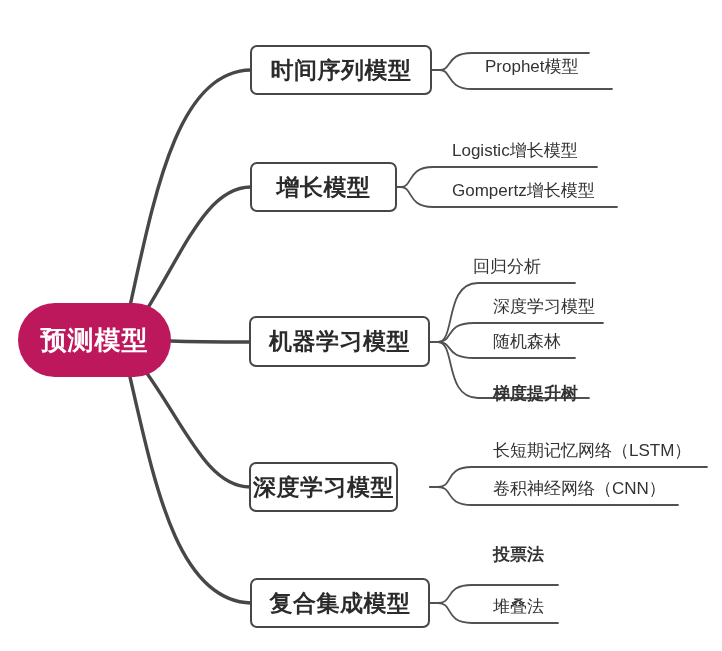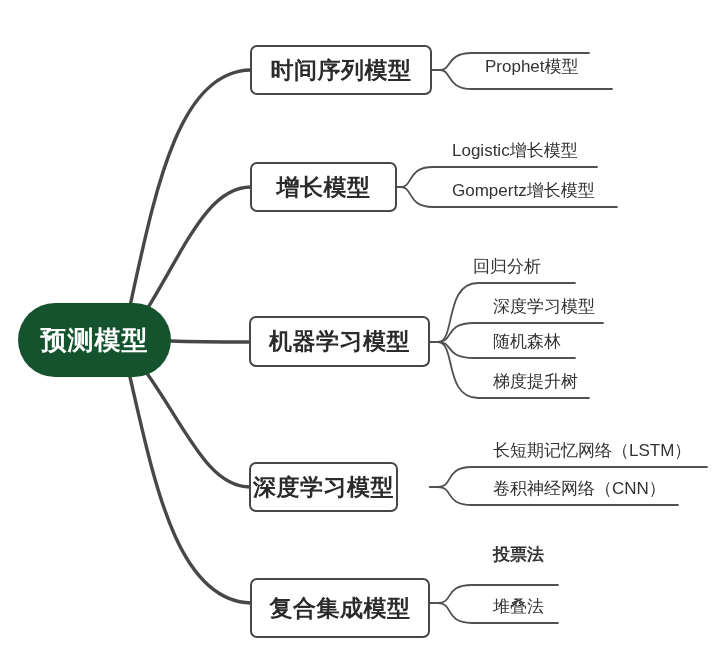--- a/index.html
+++ b/index.html
@@ -80,49 +80,49 @@
       <path d="M430 342 H438 C456 342 444 398 478 398 H589"></path>
 
       <path d="M430 487 H438 C454 487 444 467 472 467 H707"></path>
       <path d="M430 487 H438 C454 487 444 505 472 505 H678"></path>
 
       <path d="M430 603 H438 C454 603 444 585 472 585 H558"></path>
       <path d="M430 603 H438 C454 603 444 623 472 623 H558"></path>
     </g>
   </svg>
 
-  <div class="root-node" style="left:18px; top:303px; width:153px; height:74px; background:#14532d; color:#ffffff;">
+  <div class="root-node" style="left:18px; top:303px; width:153px; height:74px; background:#be185d; color:#ffffff;">
     <span>预测模型</span>
   </div>
 
   <div class="branch-node" style="left:250px; top:45px; width:182px; height:50px;">
     <span>时间序列模型</span>
   </div>
   <div class="branch-node" style="left:250px; top:162px; width:147px; height:50px;">
     <span>增长模型</span>
   </div>
   <div class="branch-node" style="left:249px; top:316px; width:181px; height:51px;">
     <span>机器学习模型</span>
   </div>
   <div class="branch-node" style="left:249px; top:462px; width:149px; height:50px;">
     <span>深度学习模型</span>
   </div>
-  <div class="branch-node" style="left:250px; top:578px; width:180px; height:60px;">
+  <div class="branch-node" style="left:250px; top:578px; width:180px; height:50px;">
     <span>复合集成模型</span>
   </div>
 
   <div class="leaf-label" style="left:485px; top:56px;text-align:center;">Prophet模型</div>
 
   <div class="leaf-label" style="left:452px; top:140px;">Logistic增长模型</div>
   <div class="leaf-label" style="left:452px; top:180px;">Gompertz增长模型</div>
 
   <div class="leaf-label" style="left:473px; top:256px;">回归分析</div>
   <div class="leaf-label" style="left:493px; top:296px;">深度学习模型</div>
   <div class="leaf-label" style="left:493px; top:331px;">随机森林</div>
-  <div class="leaf-label" style="left:493px; top:371px;">梯度提升树</div>
+  <div class="leaf-label" style="left:493px; top:383px;font-weight:bold;">梯度提升树</div>
 
   <div class="leaf-label" style="left:493px; top:440px;">长短期记忆网络（LSTM）</div>
   <div class="leaf-label" style="left:493px; top:478px;">卷积神经网络（CNN）</div>
 
   <div class="leaf-label" style="left:493px; top:544px;font-weight:bold;">投票法</div>
   <div class="leaf-label" style="left:493px; top:596px;">堆叠法</div>
 
 </div>
 
 </body></html>

